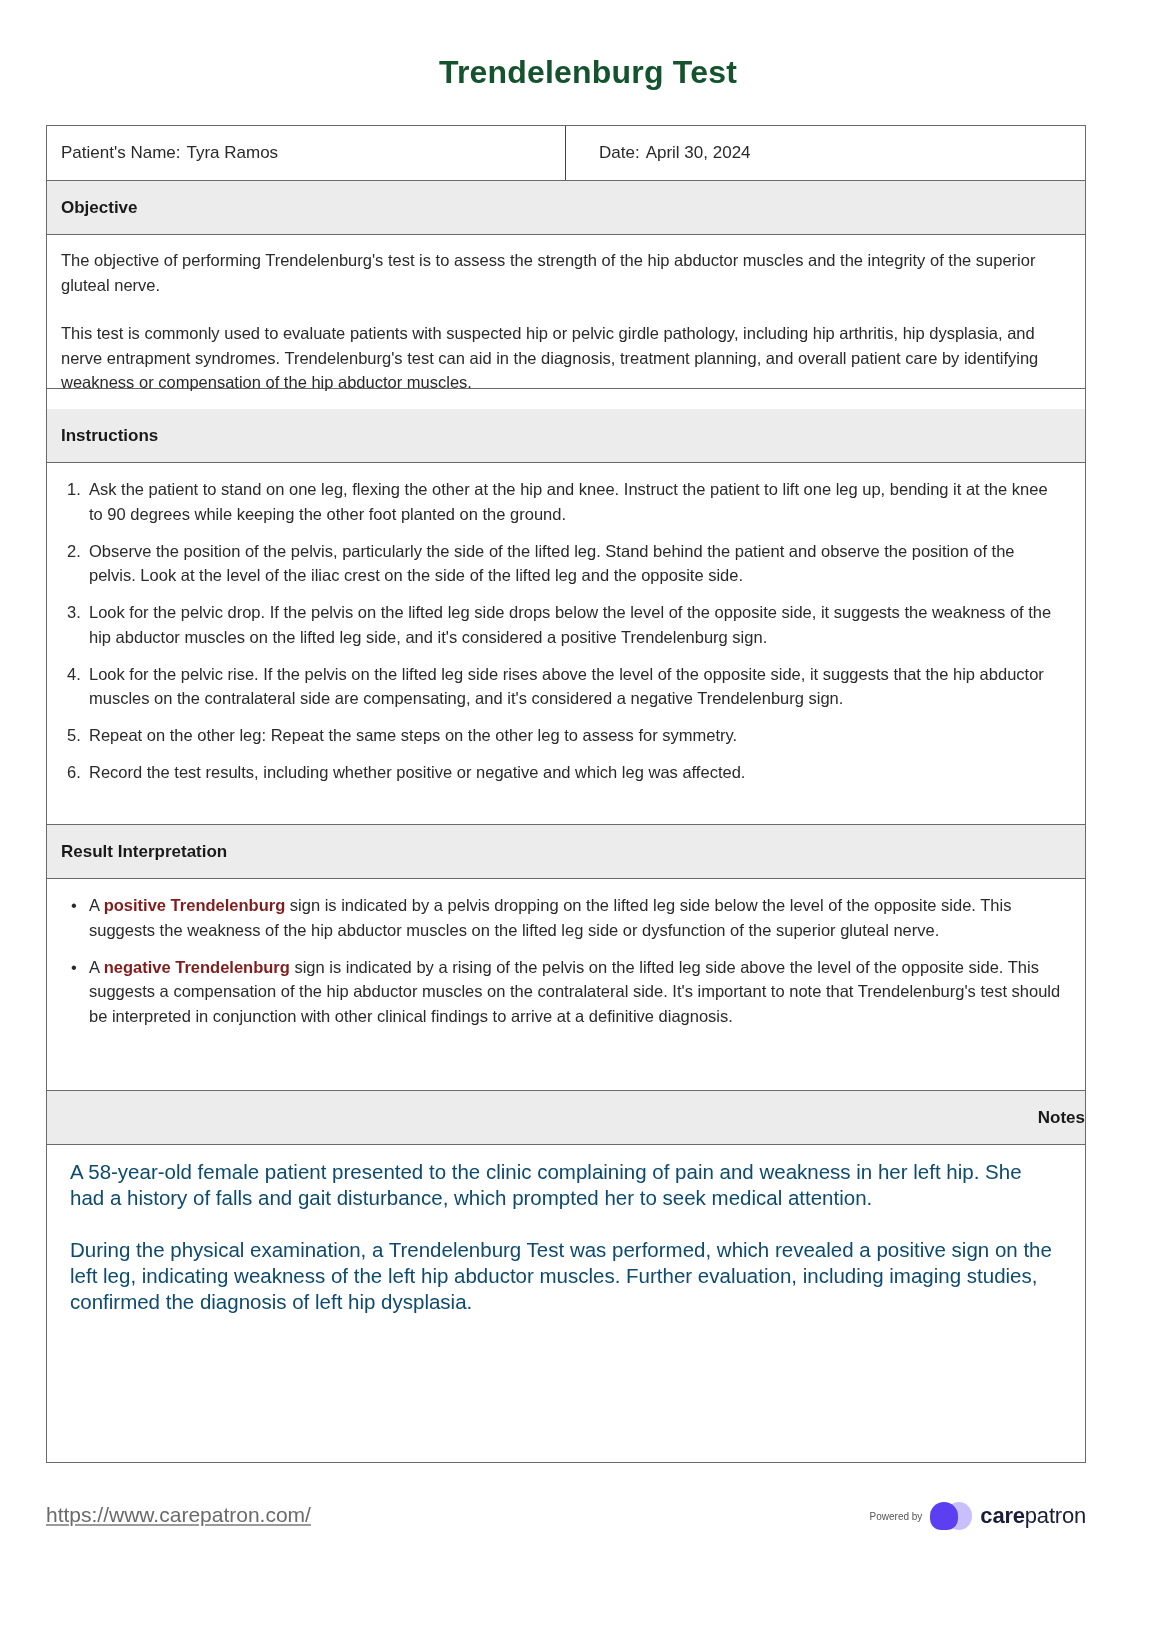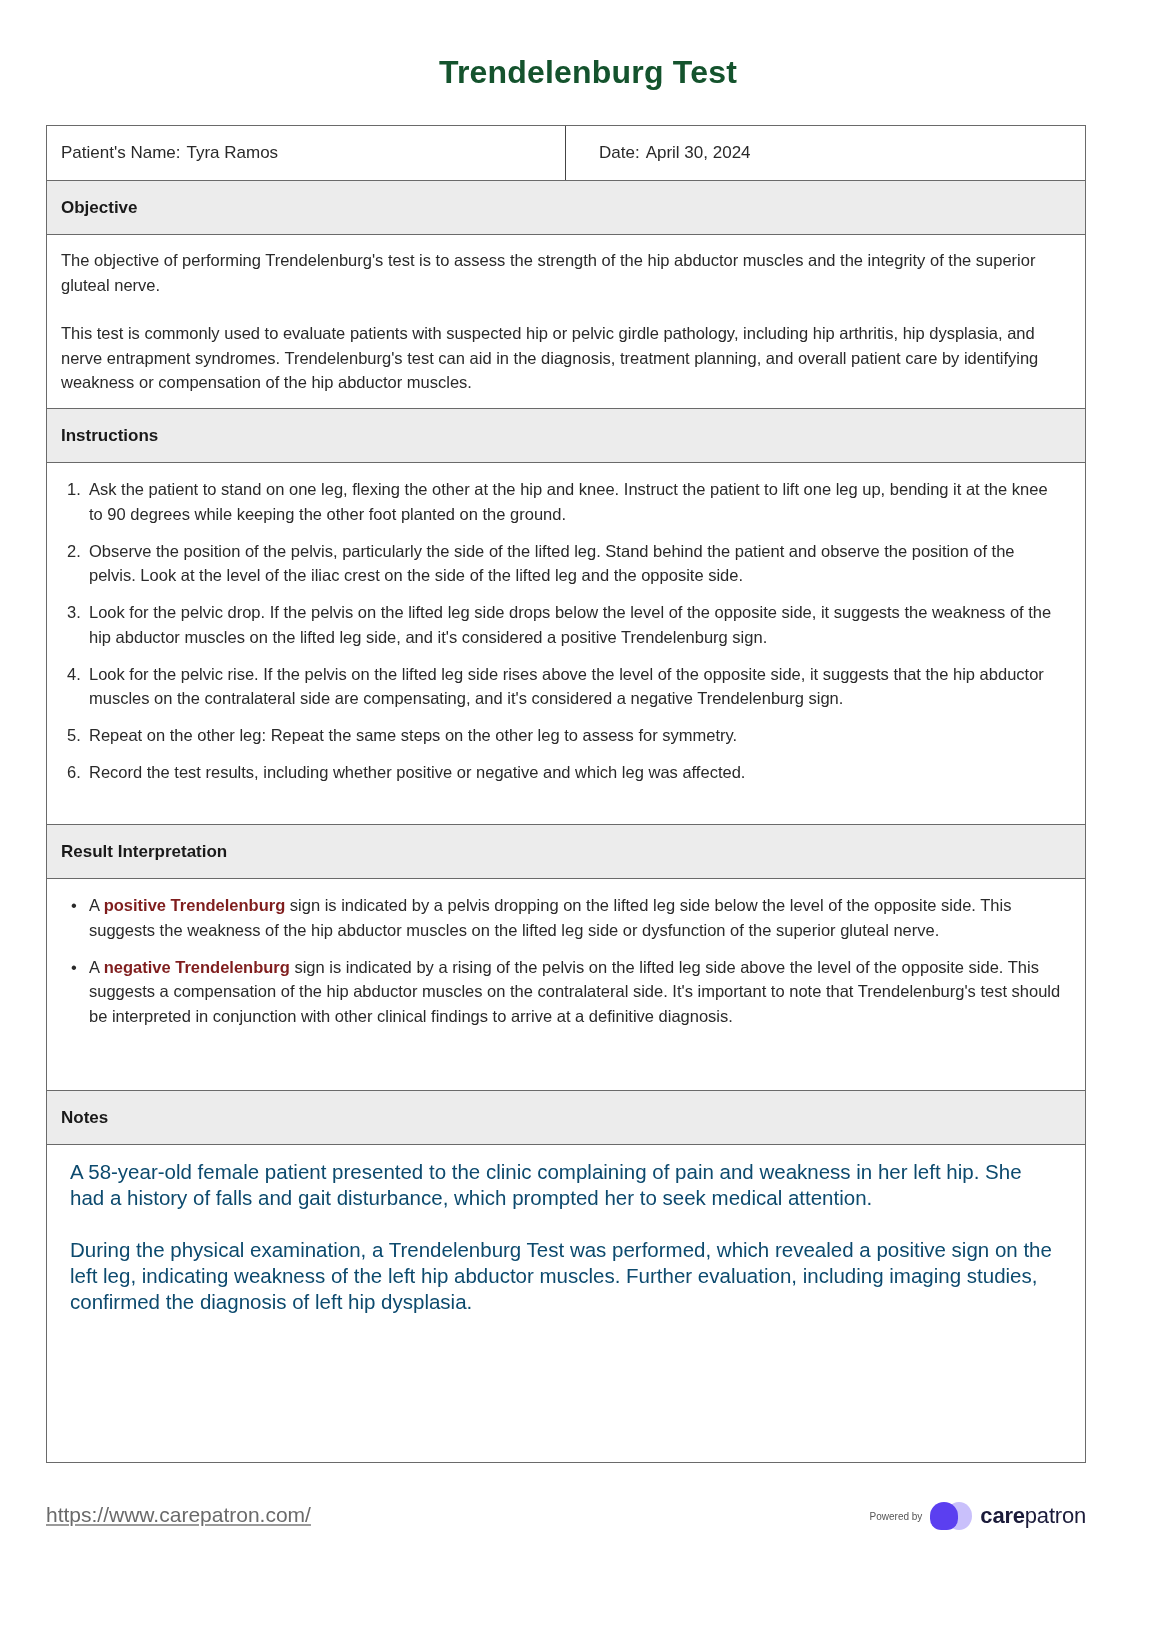--- a/index.html
+++ b/index.html
@@ -86,21 +86,21 @@
     </div>
     <div class="info-cell right">
       <span class="lbl">Date:</span>
       <span>April 30, 2024</span>
     </div>
   </div>
 
   <div class="sec-header" style="top:55px;">
     <span>Objective</span>
   </div>
-  <div class="sec-body" style="top:109px; height:174px; padding-top:13px;">
+  <div class="sec-body" style="top:109px; height:154px; padding-top:13px;">
     <p class="para">The objective of performing Trendelenburg's test is to assess the strength of the hip abductor muscles and the integrity of the superior gluteal nerve.</p>
     <p class="para">This test is commonly used to evaluate patients with suspected hip or pelvic girdle pathology, including hip arthritis, hip dysplasia, and nerve entrapment syndromes. Trendelenburg's test can aid in the diagnosis, treatment planning, and overall patient care by identifying weakness or compensation of the hip abductor muscles.</p>
   </div>
 
   <div class="sec-header" style="top:283px;">
     <span>Instructions</span>
   </div>
   <div class="sec-body" style="top:337px; height:362px; padding-top:14px;">
     <ol class="ol">
       <li><span class="num">1.</span><span>Ask the patient to stand on one leg, flexing the other at the hip and knee. Instruct the patient to lift one leg up, bending it at the knee to 90 degrees while keeping the other foot planted on the ground.</span></li>
@@ -119,21 +119,21 @@
     <ul class="ul">
       <li>
         <span class="bullet">•</span><span>A </span><b>positive Trendelenburg</b><span> sign is indicated by a pelvis dropping on the lifted leg side below the level of the opposite side. This suggests the weakness of the hip abductor muscles on the lifted leg side or dysfunction of the superior gluteal nerve.</span>
       </li>
       <li>
         <span class="bullet">•</span><span>A </span><b>negative Trendelenburg</b><span> sign is indicated by a rising of the pelvis on the lifted leg side above the level of the opposite side. This suggests a compensation of the hip abductor muscles on the contralateral side. It's important to note that Trendelenburg's test should be interpreted in conjunction with other clinical findings to arrive at a definitive diagnosis.</span>
       </li>
     </ul>
   </div>
 
-  <div class="sec-header" style="top:965px;">
+  <div class="sec-header" style="top:965px;justify-content:flex-end;">
     <span>Notes</span>
   </div>
   <div class="sec-body last" style="top:1019px; height:316px; padding-top:14px;">
     <div class="notes-text">
       <p class="para">A 58-year-old female patient presented to the clinic complaining of pain and weakness in her left hip. She had a history of falls and gait disturbance, which prompted her to seek medical attention.</p>
       <p class="para">During the physical examination, a Trendelenburg Test was performed, which revealed a positive sign on the left leg, indicating weakness of the left hip abductor muscles. Further evaluation, including imaging studies, confirmed the diagnosis of left hip dysplasia.</p>
     </div>
   </div>
 </div>
 

